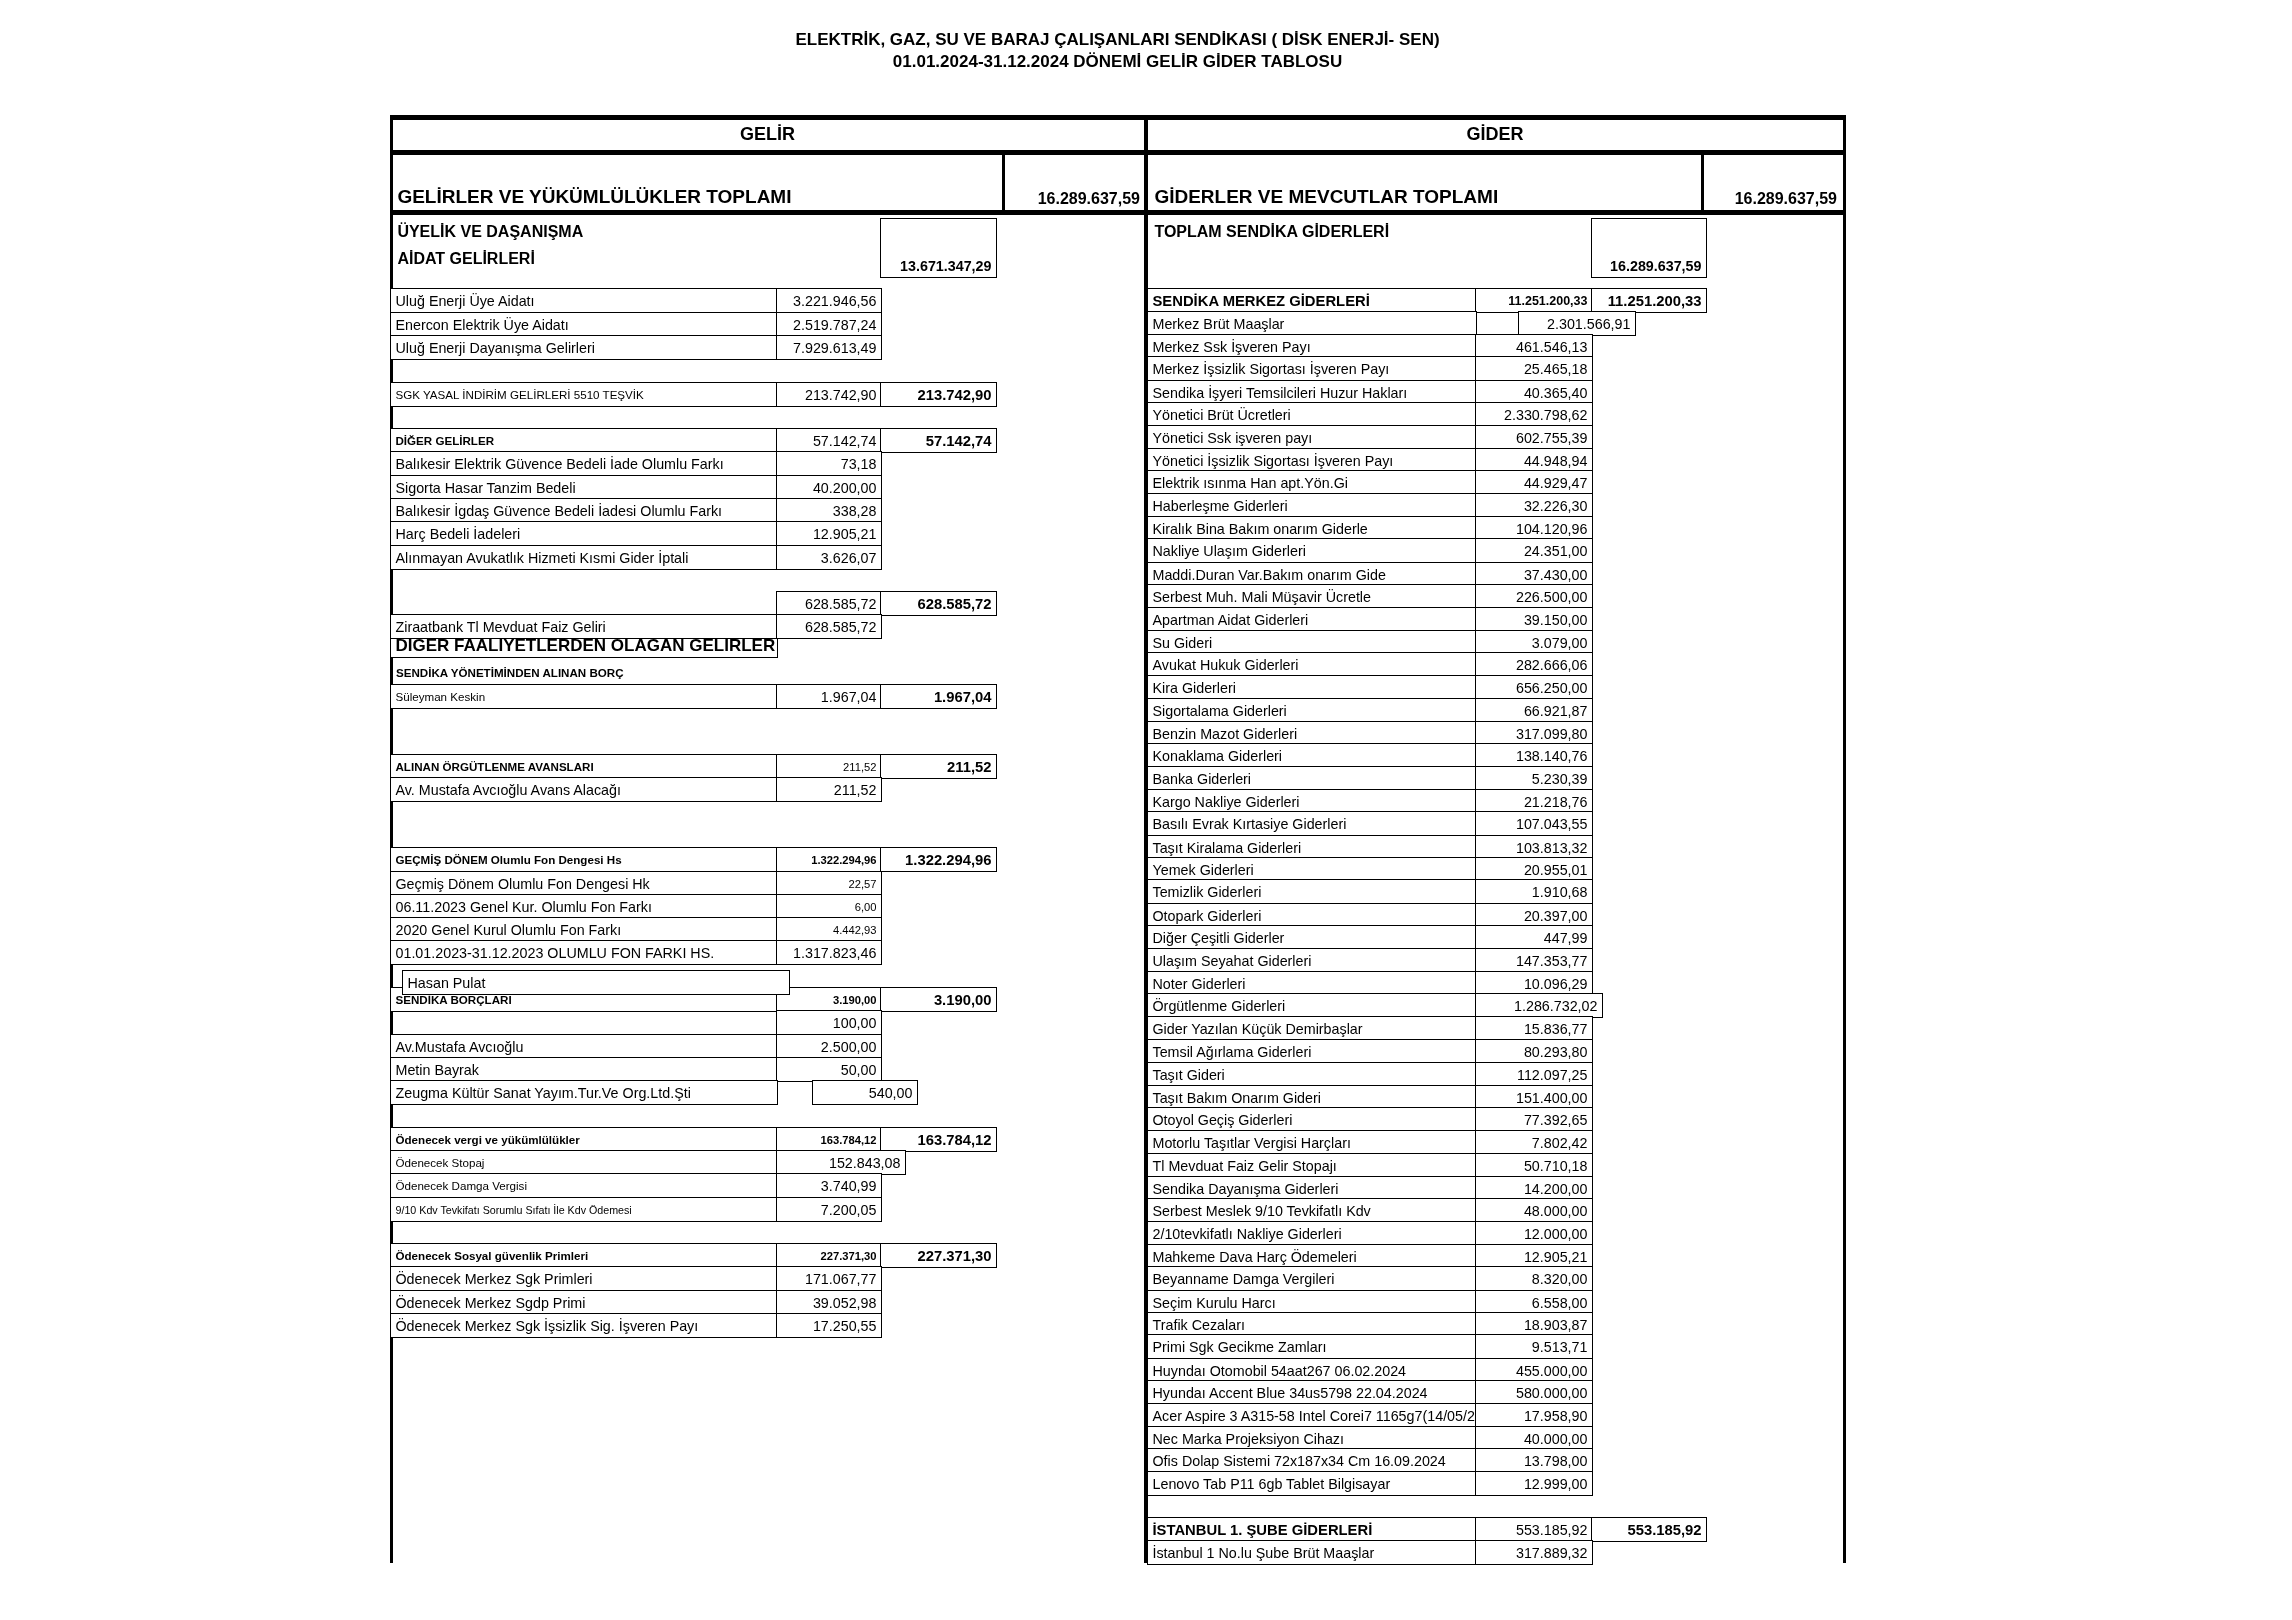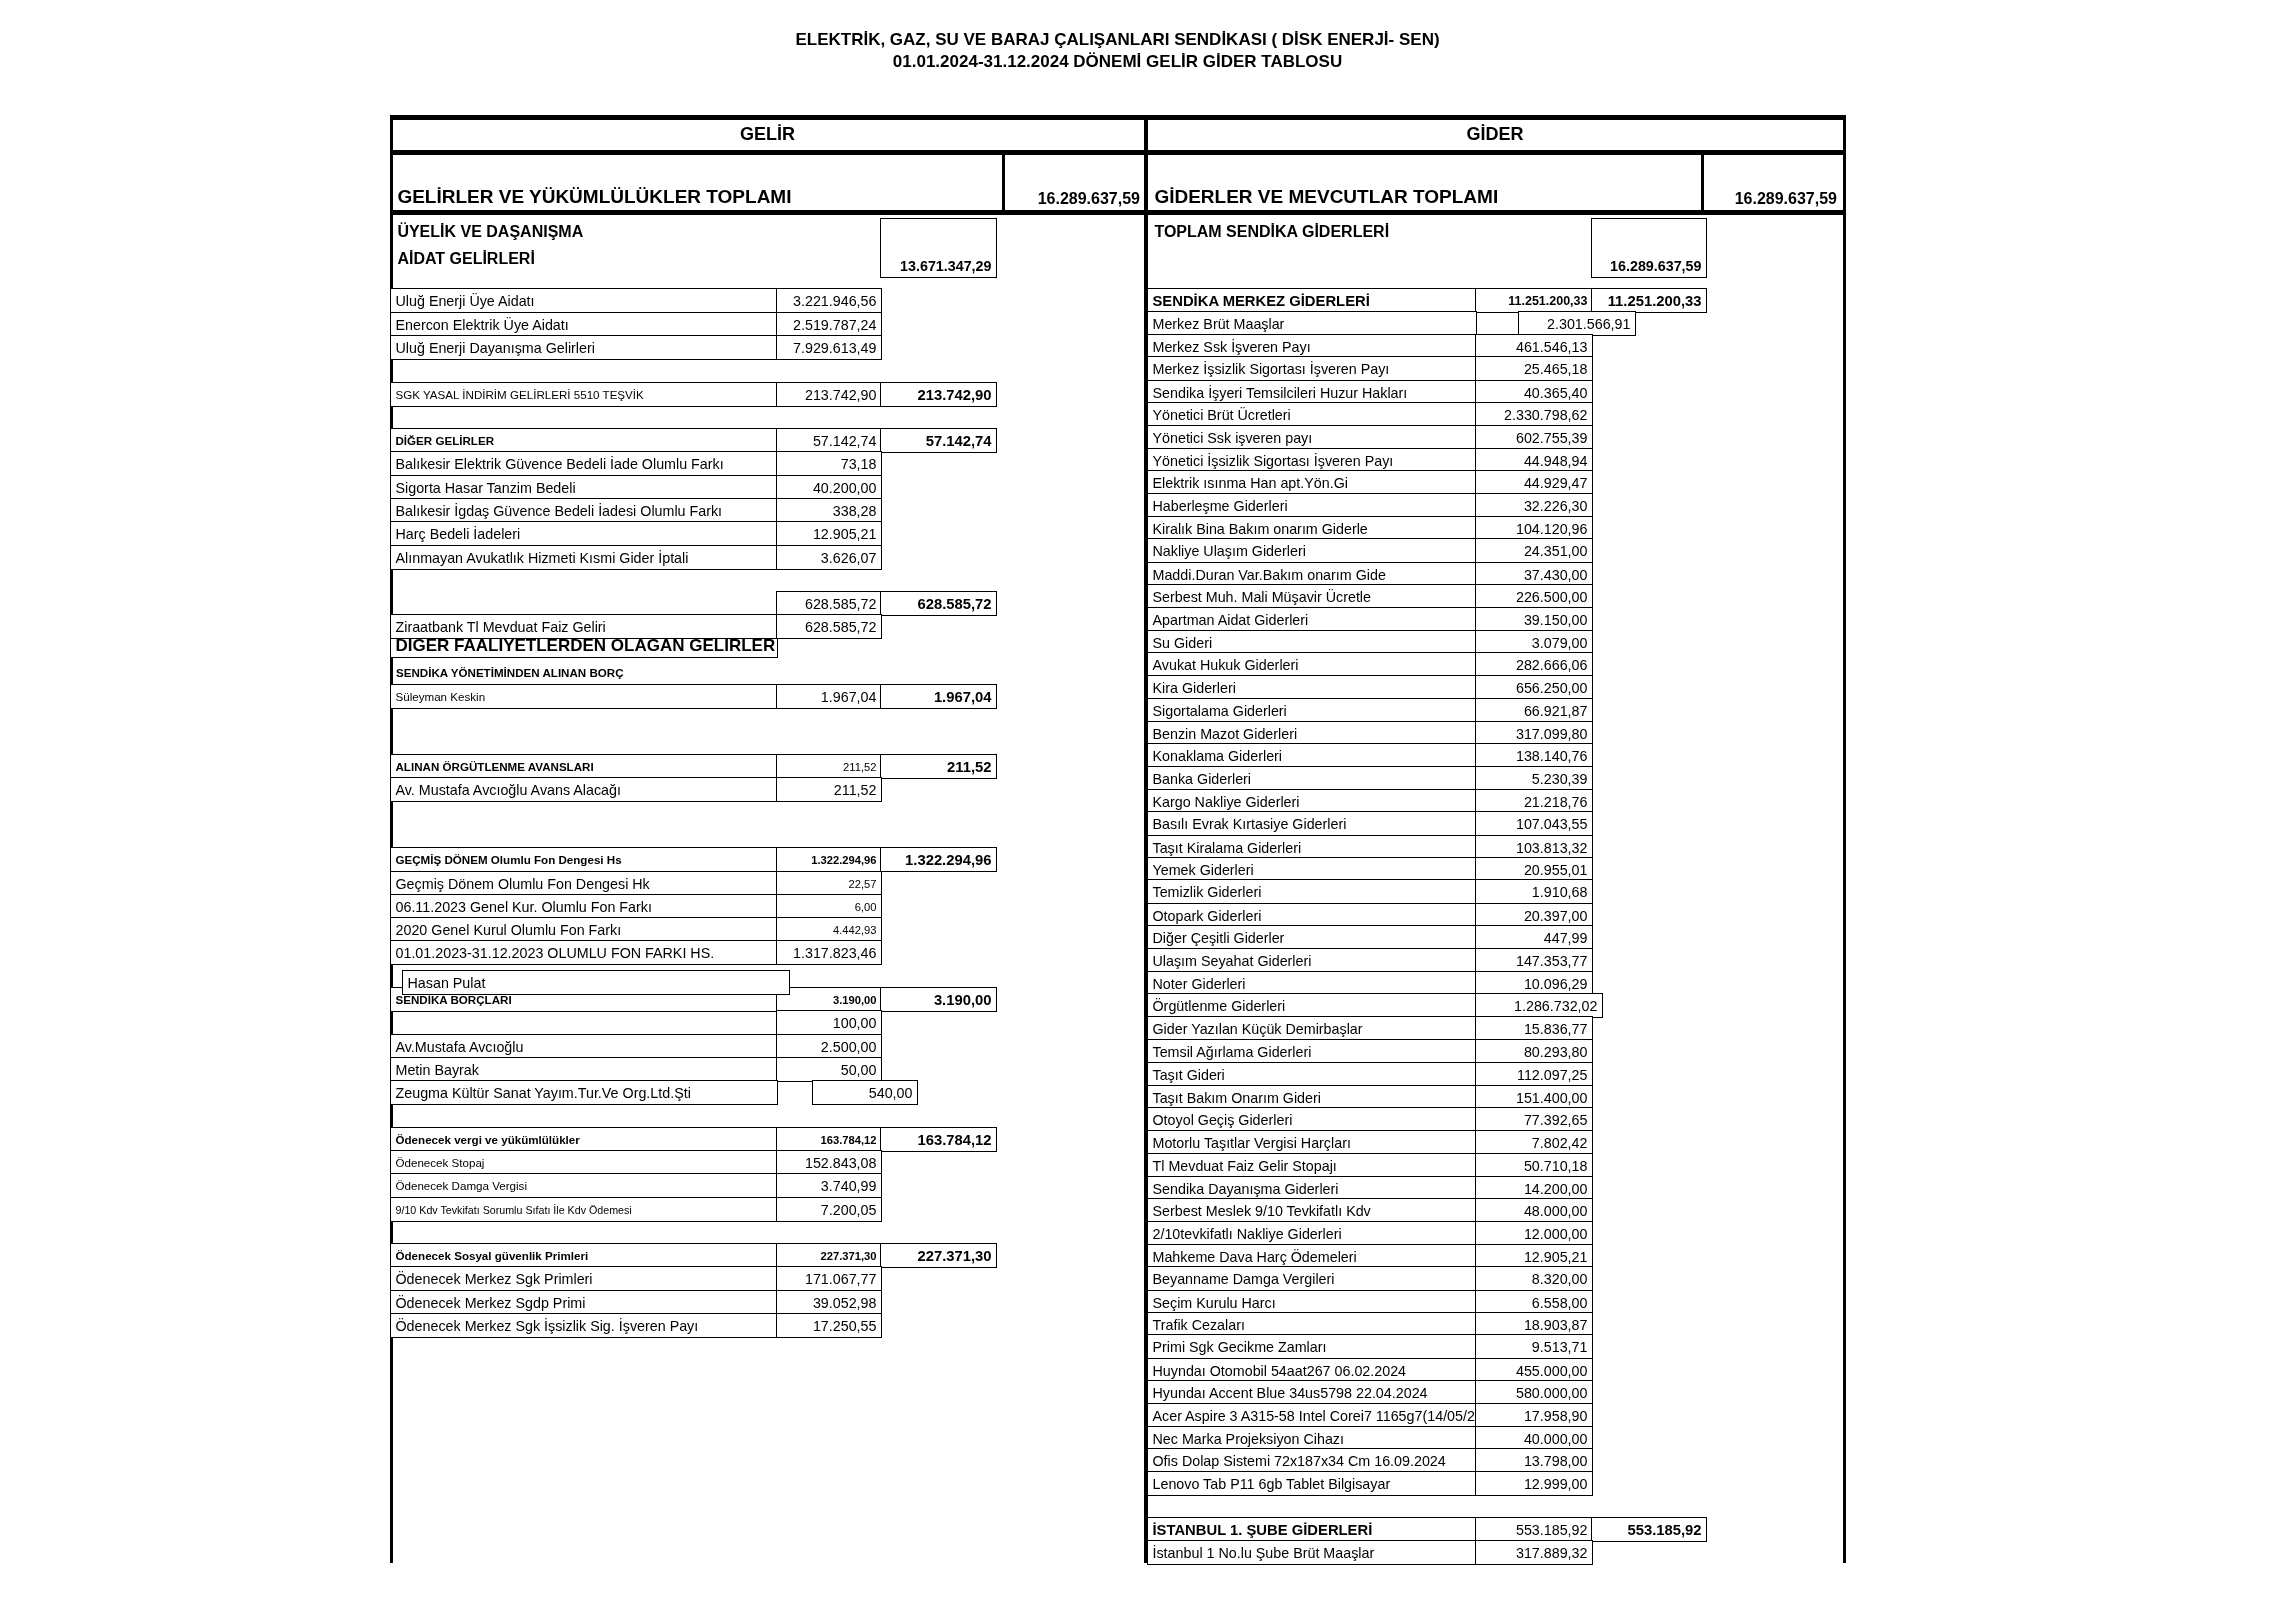--- a/index.html
+++ b/index.html
@@ -143,21 +143,21 @@
     <div class="cell desc lc-n" style="left: 390px; width: 388px; top: 1034px;">Av.Mustafa Avcıoğlu</div>
     <div class="cell val vc-n" style="left: 776px; width: 106px; top: 1034px;">2.500,00</div>
     <div class="cell desc lc-n" style="left: 390px; width: 388px; top: 1057px;">Metin Bayrak</div>
     <div class="cell val vc-n" style="left: 776px; width: 106px; top: 1057px;">50,00</div>
     <div class="cell desc lc-n" style="left: 390px; width: 388px; top: 1080px;">Zeugma Kültür Sanat Yayım.Tur.Ve Org.Ltd.Şti</div>
     <div class="cell val vc-n" style="left: 776px; width: 106px; top: 1080px; margin-left: 36px;">540,00</div>
     <div class="cell desc lc-sb" style="left: 390px; width: 388px; top: 1127px;">Ödenecek vergi ve yükümlülükler</div>
     <div class="cell val vc-sb" style="left: 776px; width: 106px; top: 1127px;">163.784,12</div>
     <div class="cell val vc-b" style="left: 880px; width: 117px; top: 1127px;">163.784,12</div>
     <div class="cell desc lc-s" style="left: 390px; width: 388px; top: 1150px;">Ödenecek Stopaj</div>
-    <div class="cell val vc-n" style="left: 776px; width: 106px; top: 1150px;">152.843,08</div>
+    <div class="cell val vc-n" style="left: 776px; width: 130px; top: 1150px;">152.843,08</div>
     <div class="cell desc lc-s" style="left: 390px; width: 388px; top: 1173px;">Ödenecek Damga Vergisi</div>
     <div class="cell val vc-n" style="left: 776px; width: 106px; top: 1173px;">3.740,99</div>
     <div class="cell desc lc-xs" style="left: 390px; width: 388px; top: 1197px;">9/10 Kdv Tevkifatı Sorumlu Sıfatı İle Kdv  Ödemesi</div>
     <div class="cell val vc-n" style="left: 776px; width: 106px; top: 1197px;">7.200,05</div>
     <div class="cell desc lc-sb" style="left: 390px; width: 388px; top: 1243px;">Ödenecek Sosyal güvenlik Primleri</div>
     <div class="cell val vc-sb" style="left: 776px; width: 106px; top: 1243px;">227.371,30</div>
     <div class="cell val vc-b" style="left: 880px; width: 117px; top: 1243px;">227.371,30</div>
     <div class="cell desc lc-n" style="left: 390px; width: 388px; top: 1266px;">Ödenecek Merkez Sgk Primleri</div>
     <div class="cell val vc-n" style="left: 776px; width: 106px; top: 1266px;">171.067,77</div>
     <div class="cell desc lc-n" style="left: 390px; width: 388px; top: 1290px;">Ödenecek Merkez Sgdp Primi</div>

